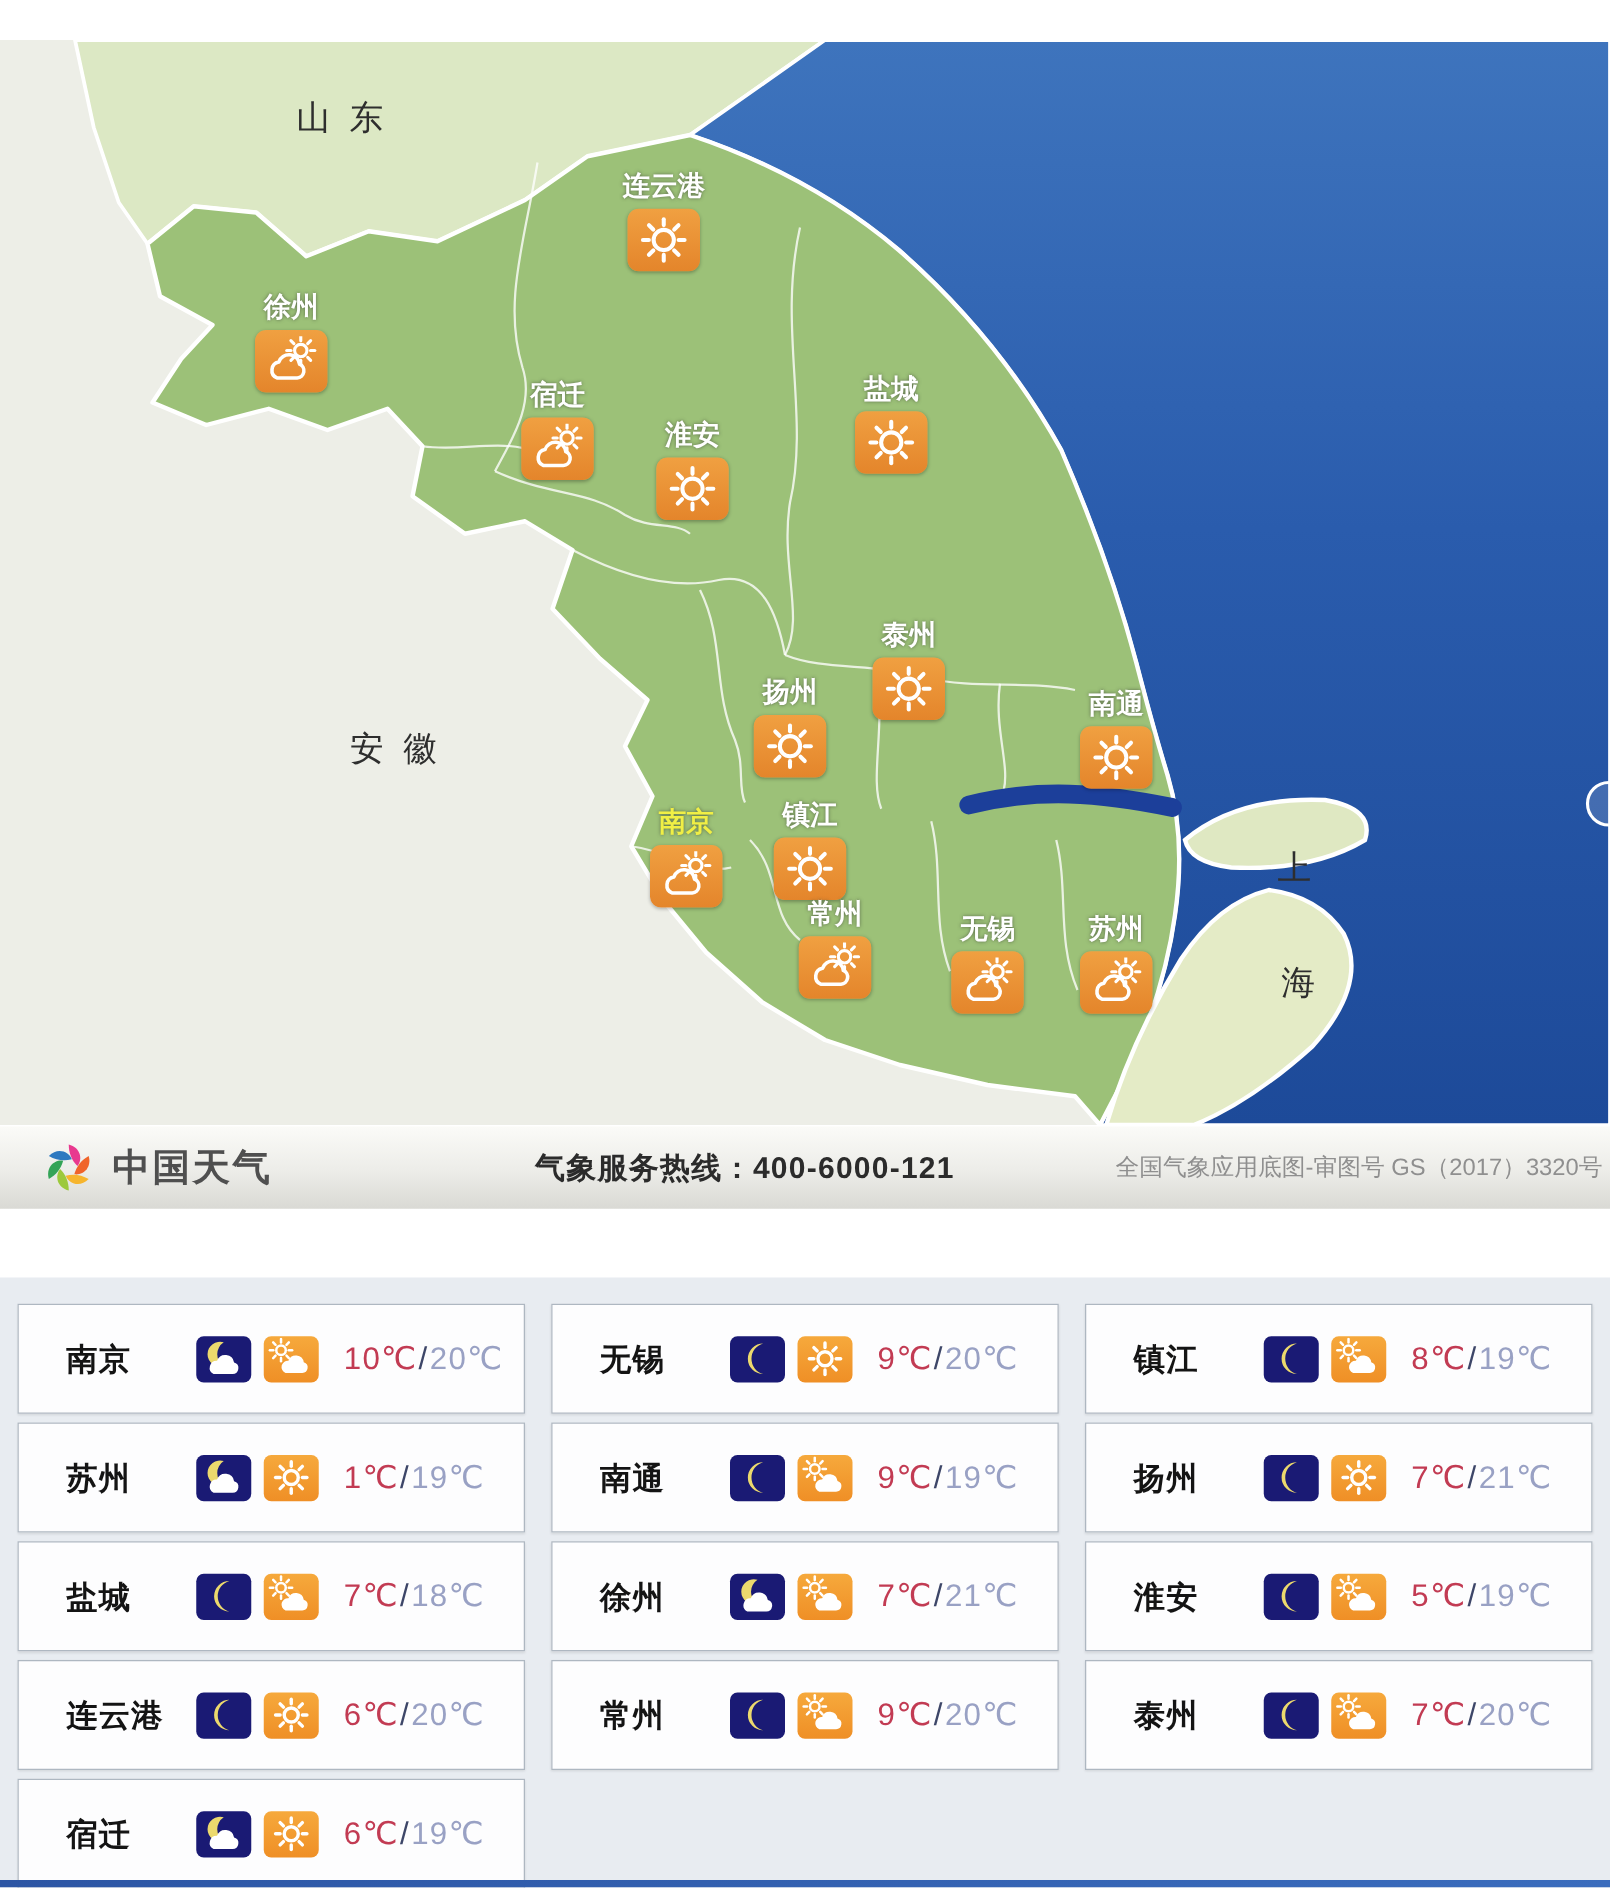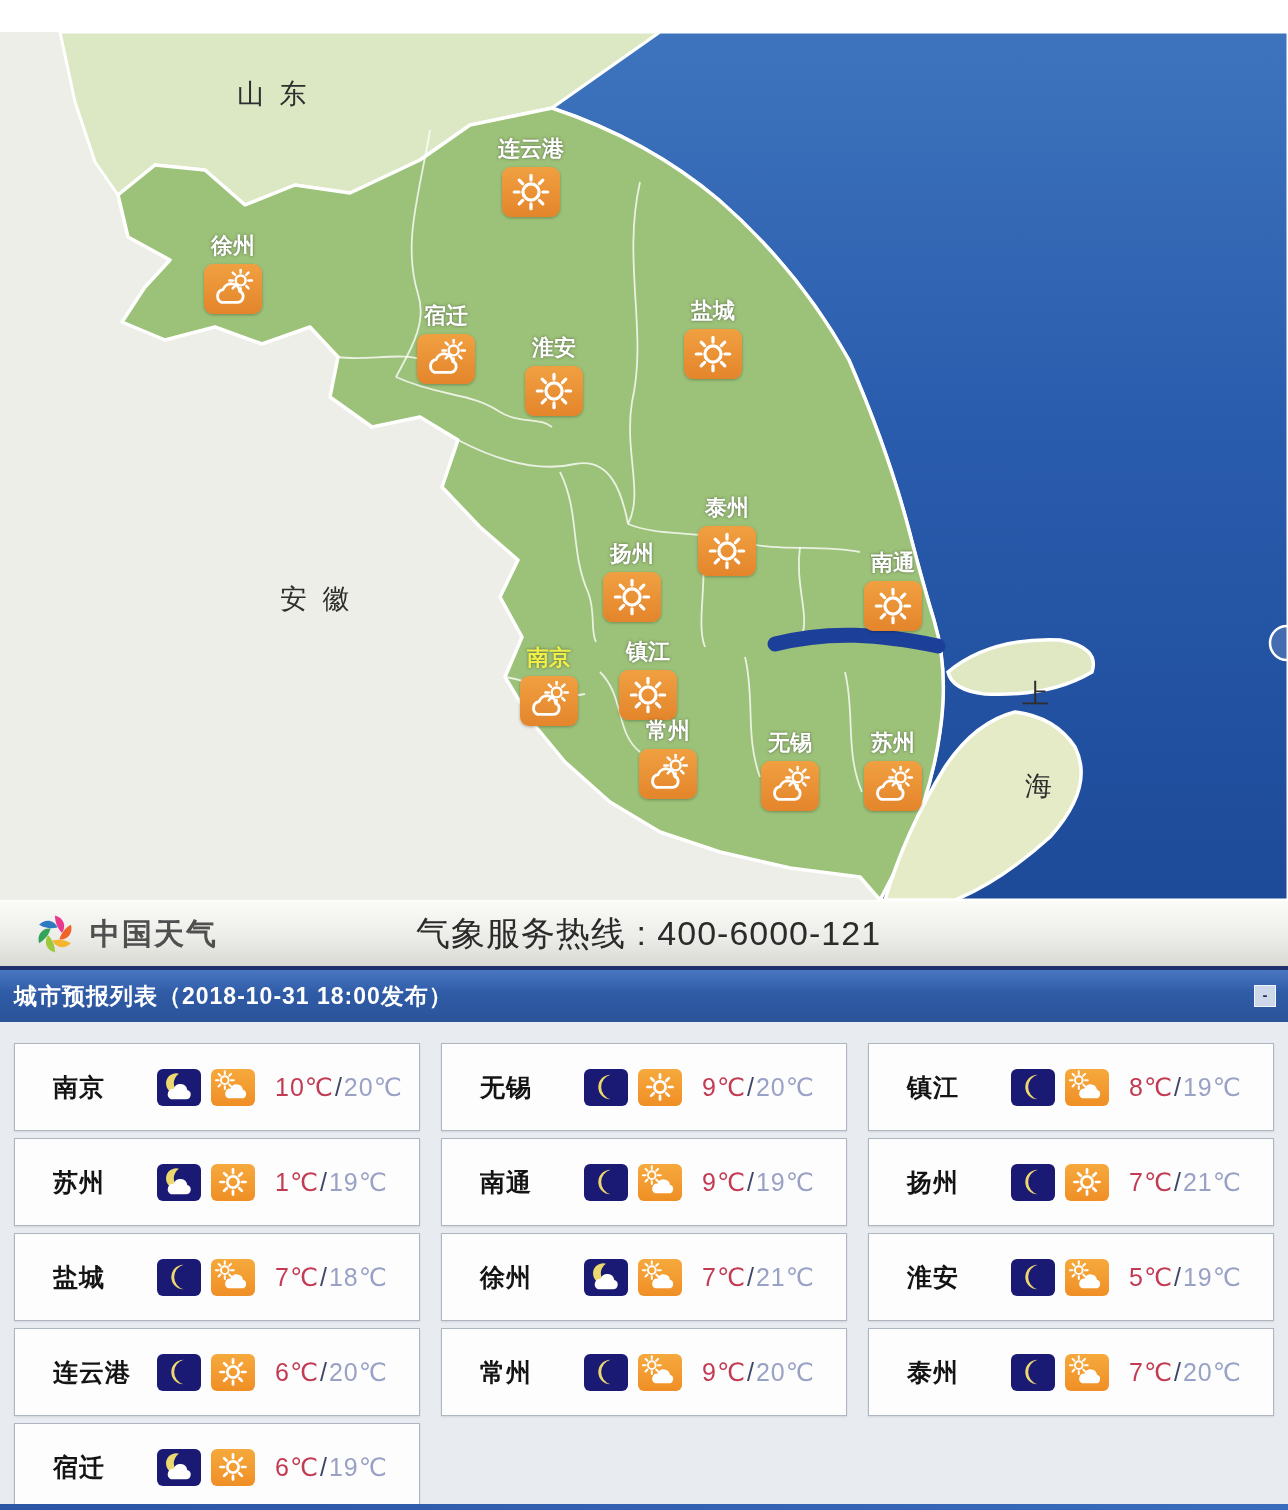--- a/index.html
+++ b/index.html
@@ -26,22 +26,22 @@
   .wtile svg{width:44px;height:40px;}
 
   
   .mapfooter{position:absolute;left:0;top:900px;width:1288px;height:66px;
     background:linear-gradient(180deg,#fbfbf8 0%,#ececе8 55%,#d9d9d4 100%);
     background:linear-gradient(180deg,#fbfbf8 0%,#ecece8 55%,#d9d9d4 100%);
     border-top:1px solid #fff;}
   .brand{position:absolute;left:32px;top:50%;transform:translateY(-50%);display:flex;align-items:center;}
   .brand svg{width:46px;height:46px;}
   .brand-text{margin-left:12px;font-size:30px;font-weight:bold;color:#4f4f4f;letter-spacing:2px;}
-  .hotline{position:absolute;left:416px;top:50%;transform:translateY(-50%);
-    font-size:34px;font-weight:normal;color:#2b2b2b;letter-spacing:1px;}
+  .hotline{position:absolute;left:428px;top:50%;transform:translateY(-50%);
+    font-size:24px;font-weight:bold;color:#2b2b2b;letter-spacing:1px;}
   .attribution{position:absolute;right:6px;top:50%;transform:translateY(-50%);
     font-size:19px;color:#8f8f8f;}
 
   
   .listheader{position:absolute;left:0;top:966px;width:1288px;height:56px;box-sizing:border-box;
     border-top:4px solid #20306e;
     background:linear-gradient(180deg,#4a77c2 0%,#2f5ba6 45%,#2b5499 100%);}
   .lh-title{position:absolute;left:14px;top:50%;transform:translateY(-50%);
     color:#fff;font-size:23px;font-weight:bold;letter-spacing:1px;}
   .lh-min{position:absolute;right:12px;top:50%;transform:translateY(-50%);
@@ -373,26 +373,23 @@
           <path d="M20,4 C28,6 30,14 26,19 C22,15 20,10 20,4 Z" fill="#f0642a" transform="rotate(60 20 20)"></path>
           <path d="M20,4 C28,6 30,14 26,19 C22,15 20,10 20,4 Z" fill="#f6b52e" transform="rotate(120 20 20)"></path>
           <path d="M20,4 C28,6 30,14 26,19 C22,15 20,10 20,4 Z" fill="#9cc93c" transform="rotate(180 20 20)"></path>
           <path d="M20,4 C28,6 30,14 26,19 C22,15 20,10 20,4 Z" fill="#33a457" transform="rotate(240 20 20)"></path>
           <path d="M20,4 C28,6 30,14 26,19 C22,15 20,10 20,4 Z" fill="#2e79c0" transform="rotate(300 20 20)"></path>
         </g>
       </svg>
       <span class="brand-text">中国天气</span>
     </div>
     <span class="hotline">气象服务热线 : 400-6000-121</span>
+    <span class="attribution">全国气象应用底图-审图号 GS（2017）3320号</span>
   </div>
 
-  <div class="listheader">
-    <span class="lh-title">城市预报列表（2018-10-31 18:00发布）</span>
-    <div class="lh-min">-</div>
-  </div>
 
   <div class="forecast">
     <div class="fgrid" id="forecast-grid">
         <div class="fcell">
           <span class="fcity">南京</span>
           <span class="itile night">
             <svg viewBox="0 0 44 37">
               <path d="M22,4 A11,11 0 1 0 22,25 A12.5,12.5 0 0 1 22,4 Z" fill="#ecd96d"></path>
               <path d="M13,32 h16.5 a5.2,5.2 0 0 0 1.6,-10.2 a7.8,7.8 0 0 0 -15,-1.5 a6.2,6.2 0 0 0 -3.1,11.7 z" fill="#fff"></path>
             </svg>

